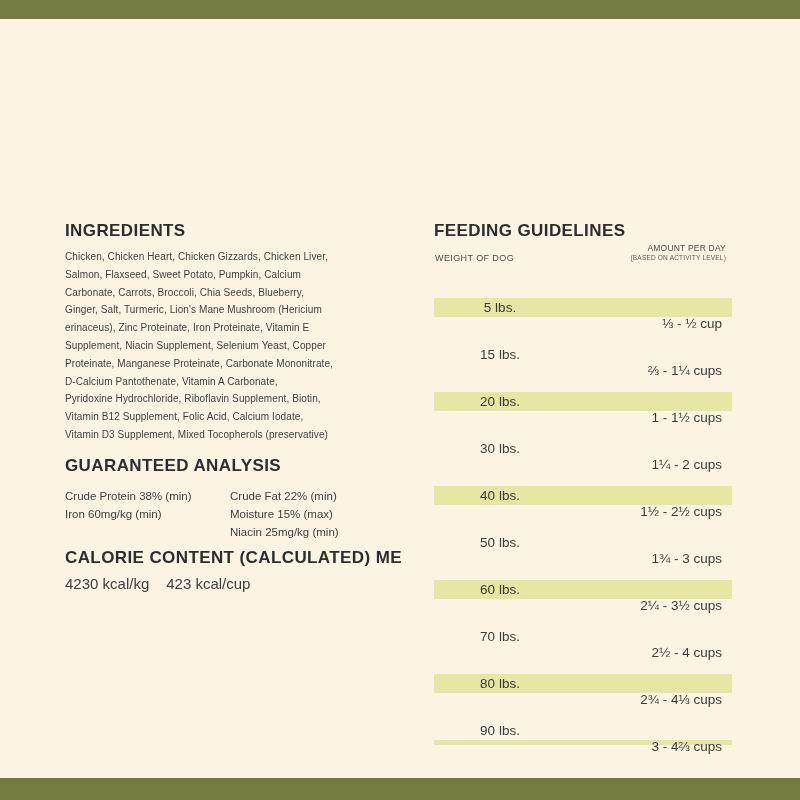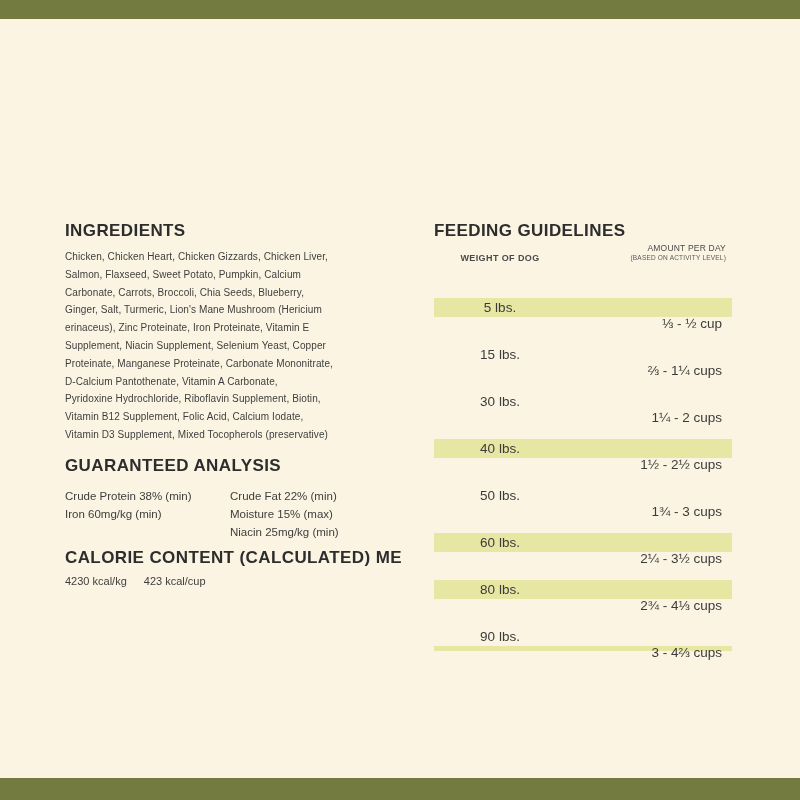--- a/index.html
+++ b/index.html
@@ -45,30 +45,30 @@
   .ga { position: absolute; left: 65px; top: 456px; }
   .ga .sec-heading { margin-bottom: 11px; }
   .ga-grid { display: flex; font-size: 11.5px; color: var(--text); }
   .ga-col { width: 165px; }
   .ga-col:last-child { width: auto; }
   .ga-col div { line-height: 18px; white-space: nowrap; }
 
   
   .cal { position: absolute; left: 65px; top: 548px; }
   .cal .sec-heading { margin-bottom: 7px; }
-  .cal-values { font-size: 11px; color: var(--text); }
+  .cal-values { font-size: 15px; color: var(--text); }
   .cal-values span { margin-right: 17px; }
 
   
   .fg { position: absolute; left: 434px; top: 221px; width: 298px; }
   .fg .sec-heading { margin-bottom: 0; }
   .fg-header { position: relative; height: 29px; margin-top: 0; }
   .fg-col1-h {
     position: absolute; left: 1px; top: 12px; width: 130px;
-    text-align: center; font-size: 9px; color: #4a4a4a; letter-spacing: 0.4px; font-weight: bold;
+    font-size: 9px; color: #4a4a4a; letter-spacing: 0.4px;
   }
   .fg-col2-h {
     position: absolute; right: 6px; top: 3px;
     text-align: right; line-height: 1.15;
   }
   .fg-col2-main { font-size: 8.5px; color: #4a4a4a; letter-spacing: 0.2px; }
   .fg-col2-sub { font-size: 6.5px; color: #5a5a5a; letter-spacing: 0.2px; }
 
   .fg-row { position: relative; height: 19px; line-height: 19px; font-size: 13.5px; color: #3b3b3b; margin-top: 28px; }
   .fg-row.striped { background: var(--stripe); }
@@ -131,36 +131,44 @@
   </div>
   <div>
     <div class="fg-row striped">
         <span class="fg-weight">5 lbs.</span>
         <span class="fg-amount">⅓ - ½ cup</span>
       </div>
     <div class="fg-row">
         <span class="fg-weight">15 lbs.</span>
         <span class="fg-amount">⅔ - 1¼ cups</span>
       </div>
+    <div class="fg-row striped">
+        <span class="fg-weight">20 lbs.</span>
+        <span class="fg-amount">1 - 1½ cups</span>
+      </div>
     <div class="fg-row">
         <span class="fg-weight">30 lbs.</span>
         <span class="fg-amount">1¼ - 2 cups</span>
       </div>
     <div class="fg-row striped">
         <span class="fg-weight">40 lbs.</span>
         <span class="fg-amount">1½ - 2½ cups</span>
       </div>
     <div class="fg-row">
         <span class="fg-weight">50 lbs.</span>
         <span class="fg-amount">1¾ - 3 cups</span>
       </div>
     <div class="fg-row striped">
         <span class="fg-weight">60 lbs.</span>
         <span class="fg-amount">2¼ - 3½ cups</span>
       </div>
+    <div class="fg-row">
+        <span class="fg-weight">70 lbs.</span>
+        <span class="fg-amount">2½ - 4 cups</span>
+      </div>
     <div class="fg-row striped">
         <span class="fg-weight">80 lbs.</span>
         <span class="fg-amount">2¾ - 4⅓ cups</span>
       </div>
     <div class="fg-row">
         <span class="fg-weight">90 lbs.</span>
         <span class="fg-amount">3 - 4⅔ cups</span>
       </div>
     <div class="fg-bottom-stripe"></div>
   </div>

